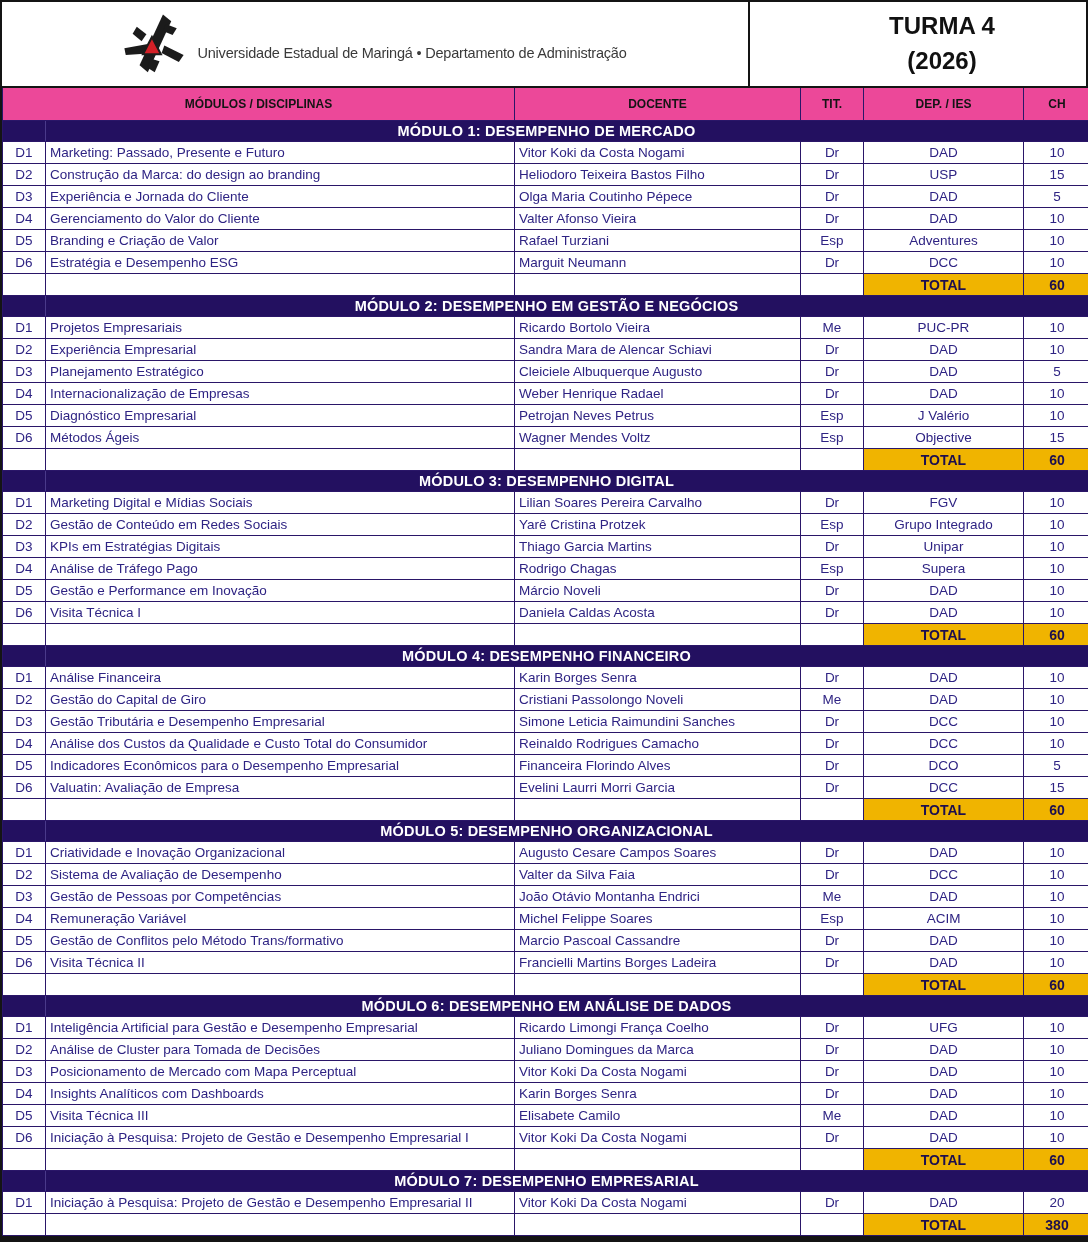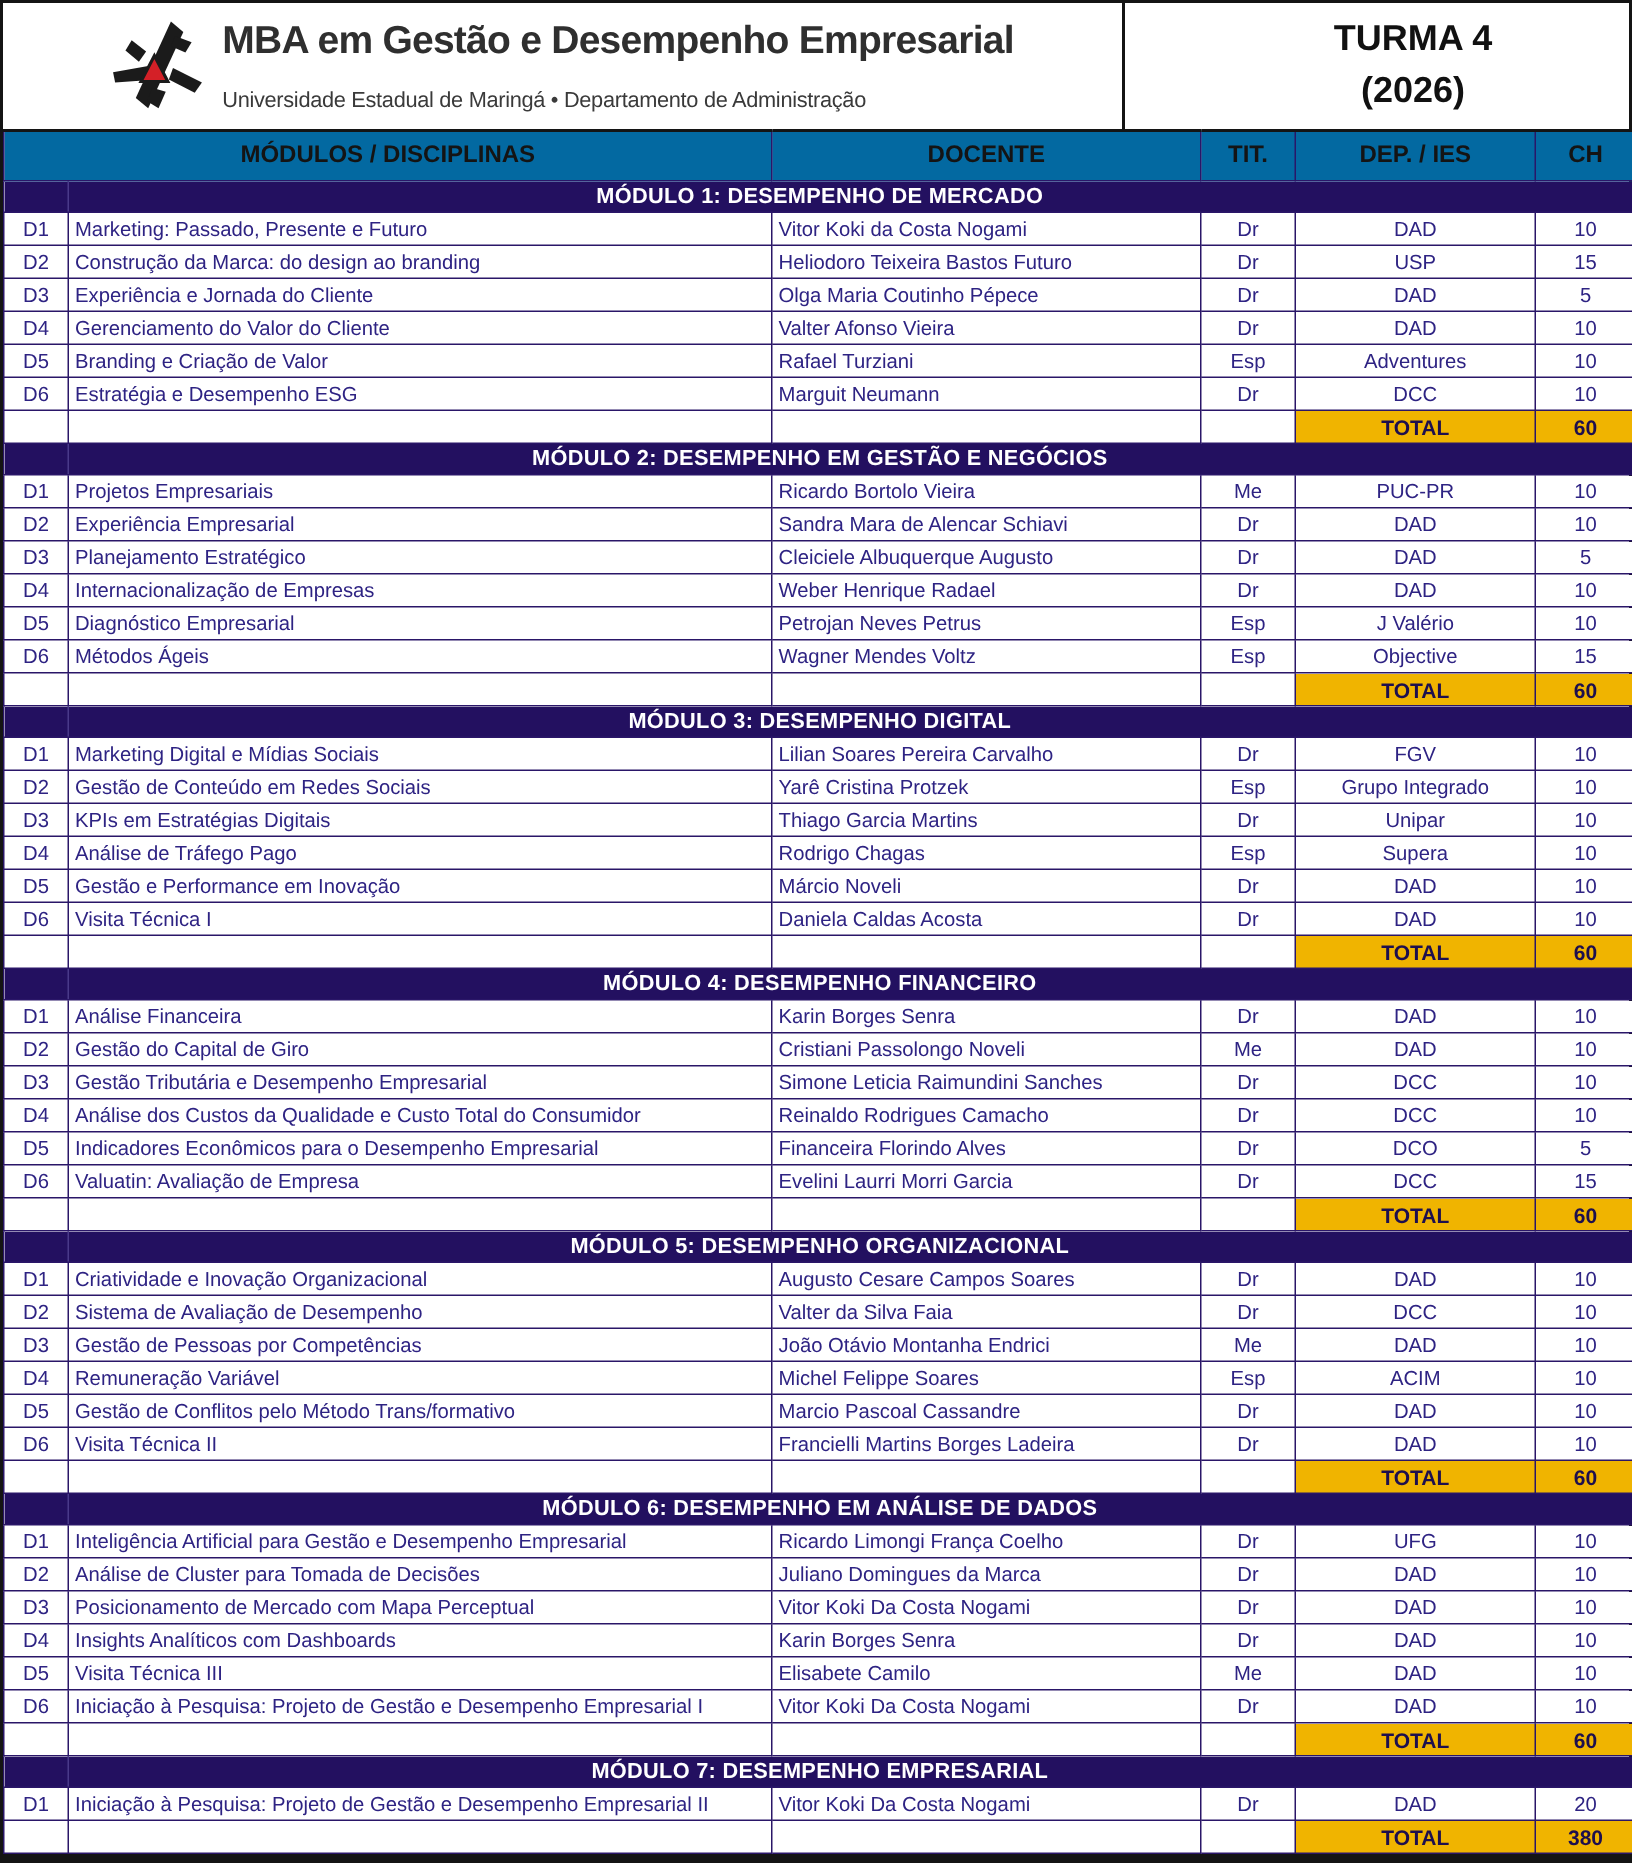--- a/index.html
+++ b/index.html
@@ -12,21 +12,21 @@
   .brand-logo{width:62px;height:66px;flex:0 0 auto;}
   .brand-text{display:flex;flex-direction:column;line-height:1.05;}
   .brand-title{font-size:26px;font-weight:bold;color:#2f2f2f;letter-spacing:-0.5px;}
   .brand-sub{font-size:14.5px;color:#3a3a3a;margin-top:20px;letter-spacing:-0.2px;}
   .turma{width:288px;display:flex;flex-direction:column;align-items:center;justify-content:center;
          font-weight:bold;font-size:24px;color:#111;line-height:1.45;margin-left:48px;}
 
   
   table{width:100%;border-collapse:collapse;table-layout:fixed;}
   col.c1{width:43px}col.c2{width:469px}col.c3{width:286px}col.c4{width:63px}col.c5{width:160px}col.c6{width:67px}
-  th{background:#0369a1;color:#141414;font-size:16px;font-weight:bold;height:32px;
+  th{background:#ec4899;color:#141414;font-size:12px;font-weight:bold;height:32px;
      border:1px solid #2a1668;border-top:2px solid #141414;padding:0;}
   td{border:1px solid #2a1668;padding:0 4px;overflow:hidden;white-space:nowrap;}
   tr.band td{background:#231060;color:#ffffff;font-weight:bold;font-size:14.5px;height:20px;
              text-align:center;letter-spacing:0.2px;padding:0;}
   tr.band td.spacer{border-right:1px solid #4a3a8a;}
   tr.band td.bandtitle{padding-right:43px;}
   tr.datarow td{height:21px;font-size:13.5px;color:#2e2383;background:#fff;}
   td.c-id,td.c-tit,td.c-dep,td.c-ch{text-align:center;}
   td.c-disc,td.c-doc{text-align:left;}
   tr.totalrow td{height:21px;background:#fff;margin-left:34px;}
@@ -45,21 +45,20 @@
           <polygon points="58,2 70,12 36,86 24,76"></polygon>
           <polygon points="20,20 34,31 27,41 14,30"></polygon>
           <polygon points="2,51 36,45 31,59 4,61"></polygon>
           <polygon points="60,47 88,61 81,71 56,58"></polygon>
           <polygon points="40,66 53,70 46,86 35,79"></polygon>
           <polygon points="62,16 78,22 72,32 58,26"></polygon>
         </g>
         <polygon points="29,60 55,60 42,35" fill="#d42027" stroke="#1b1b1b" stroke-width="3"></polygon>
       </svg>
       <div class="brand-text">
-        <div class="brand-title">MBA em Gestão e Desempenho Empresarial</div>
         <div class="brand-sub">Universidade Estadual de Maringá • Departamento de Administração</div>
       </div>
     </div>
     <div class="turma">
       <div>TURMA 4</div>
       <div>(2026)</div>
     </div>
   </div>
 
   <table>
@@ -89,21 +88,21 @@
           <td class="c-id">D1</td>
           <td class="c-disc">Marketing: Passado, Presente e Futuro</td>
           <td class="c-doc">Vitor Koki da Costa Nogami</td>
           <td class="c-tit">Dr</td>
           <td class="c-dep">DAD</td>
           <td class="c-ch">10</td>
         </tr>
         <tr class="datarow">
           <td class="c-id">D2</td>
           <td class="c-disc">Construção da Marca: do design ao branding</td>
-          <td class="c-doc">Heliodoro Teixeira Bastos Futuro</td>
+          <td class="c-doc">Heliodoro Teixeira Bastos Filho</td>
           <td class="c-tit">Dr</td>
           <td class="c-dep">USP</td>
           <td class="c-ch">15</td>
         </tr>
         <tr class="datarow">
           <td class="c-id">D3</td>
           <td class="c-disc">Experiência e Jornada do Cliente</td>
           <td class="c-doc">Olga Maria Coutinho Pépece</td>
           <td class="c-tit">Dr</td>
           <td class="c-dep">DAD</td>

